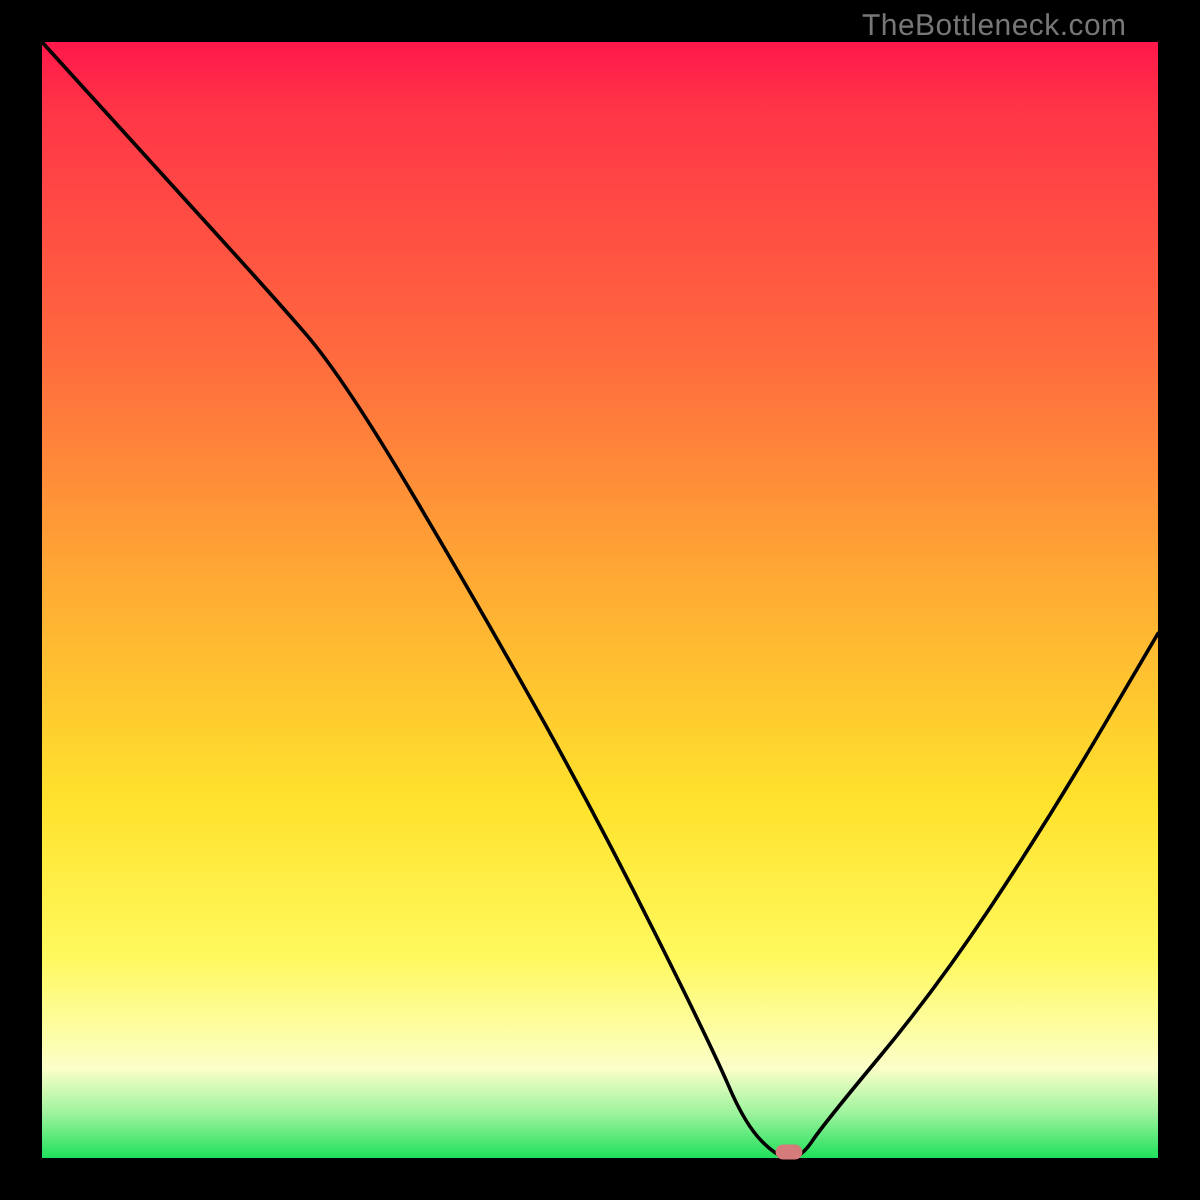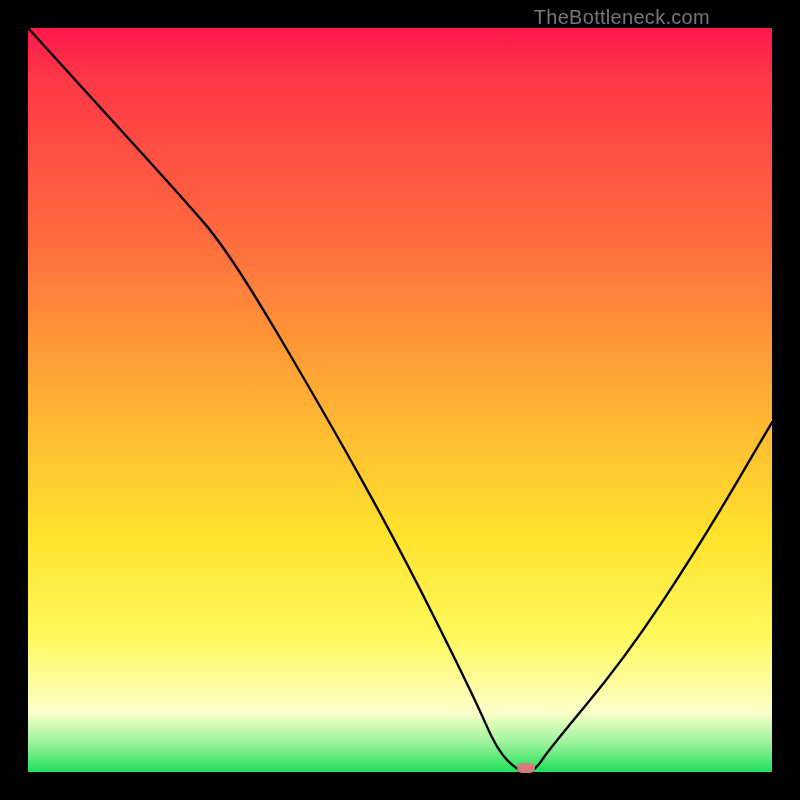--- a/index.html
+++ b/index.html
@@ -7,20 +7,21 @@
     padding: 0;
     width: 800px;
     height: 800px;
     background: #000;
     font-family: Arial, Helvetica, sans-serif;
   }
   .container {
     position: relative;
     width: 720px;
     height: 800px;
+    padding-left: 41px;
   }
   .plot-area {
     position: absolute;
     left: 28px;
     top: 28px;
     width: 744px;
     height: 744px;
     
     background: linear-gradient(
       to bottom,

